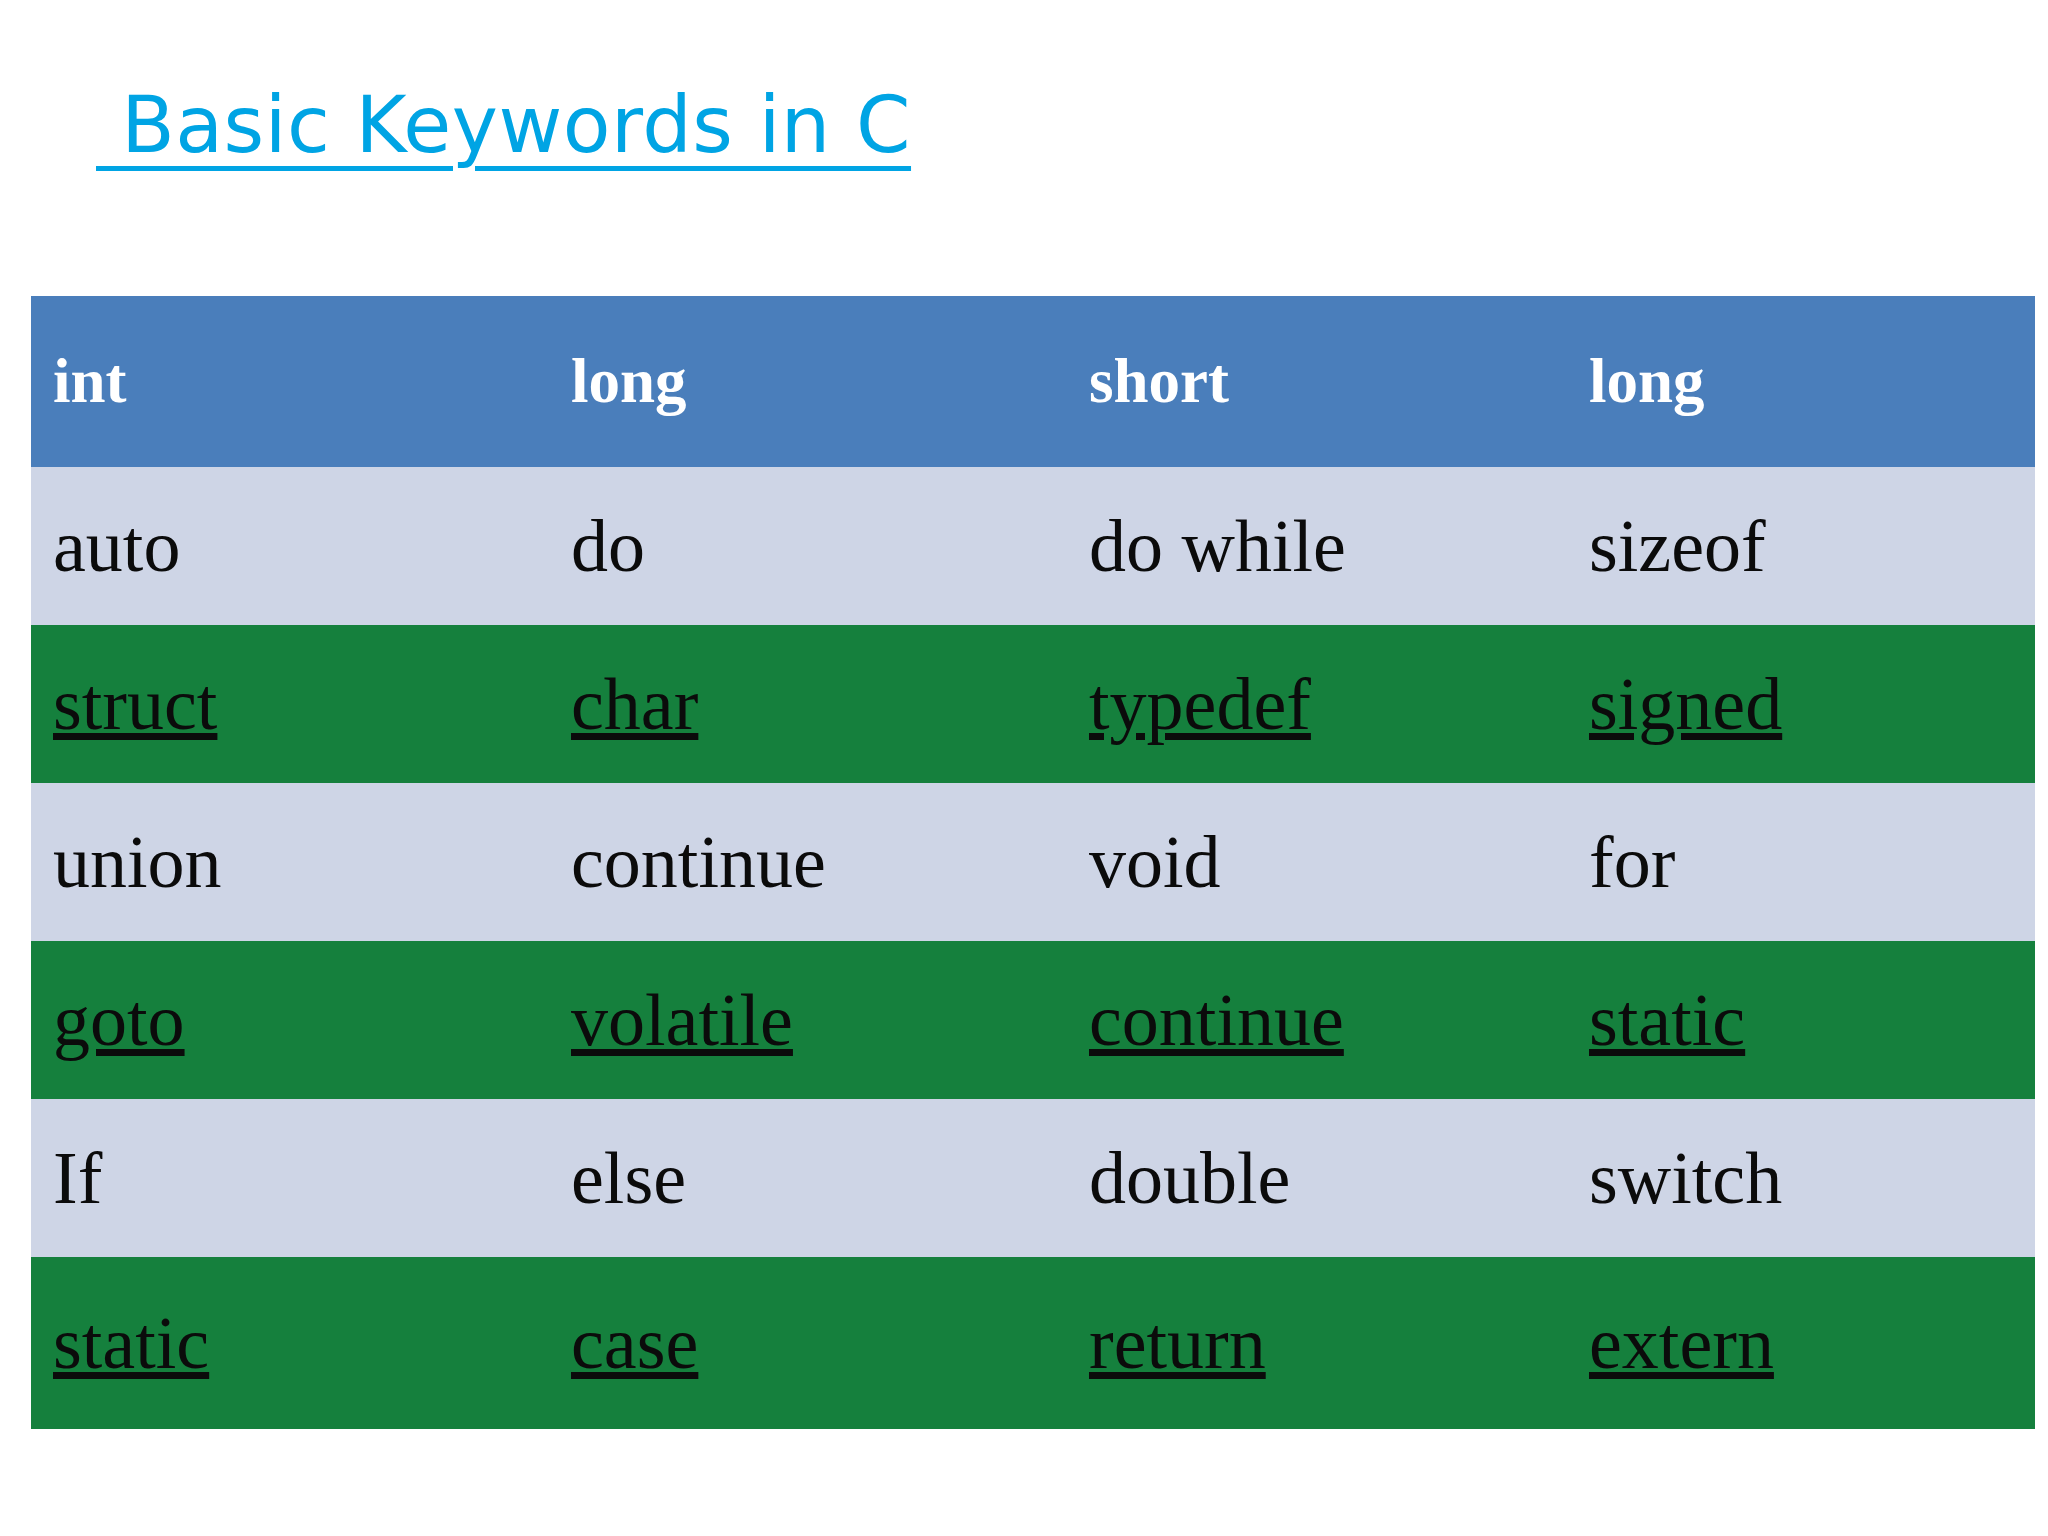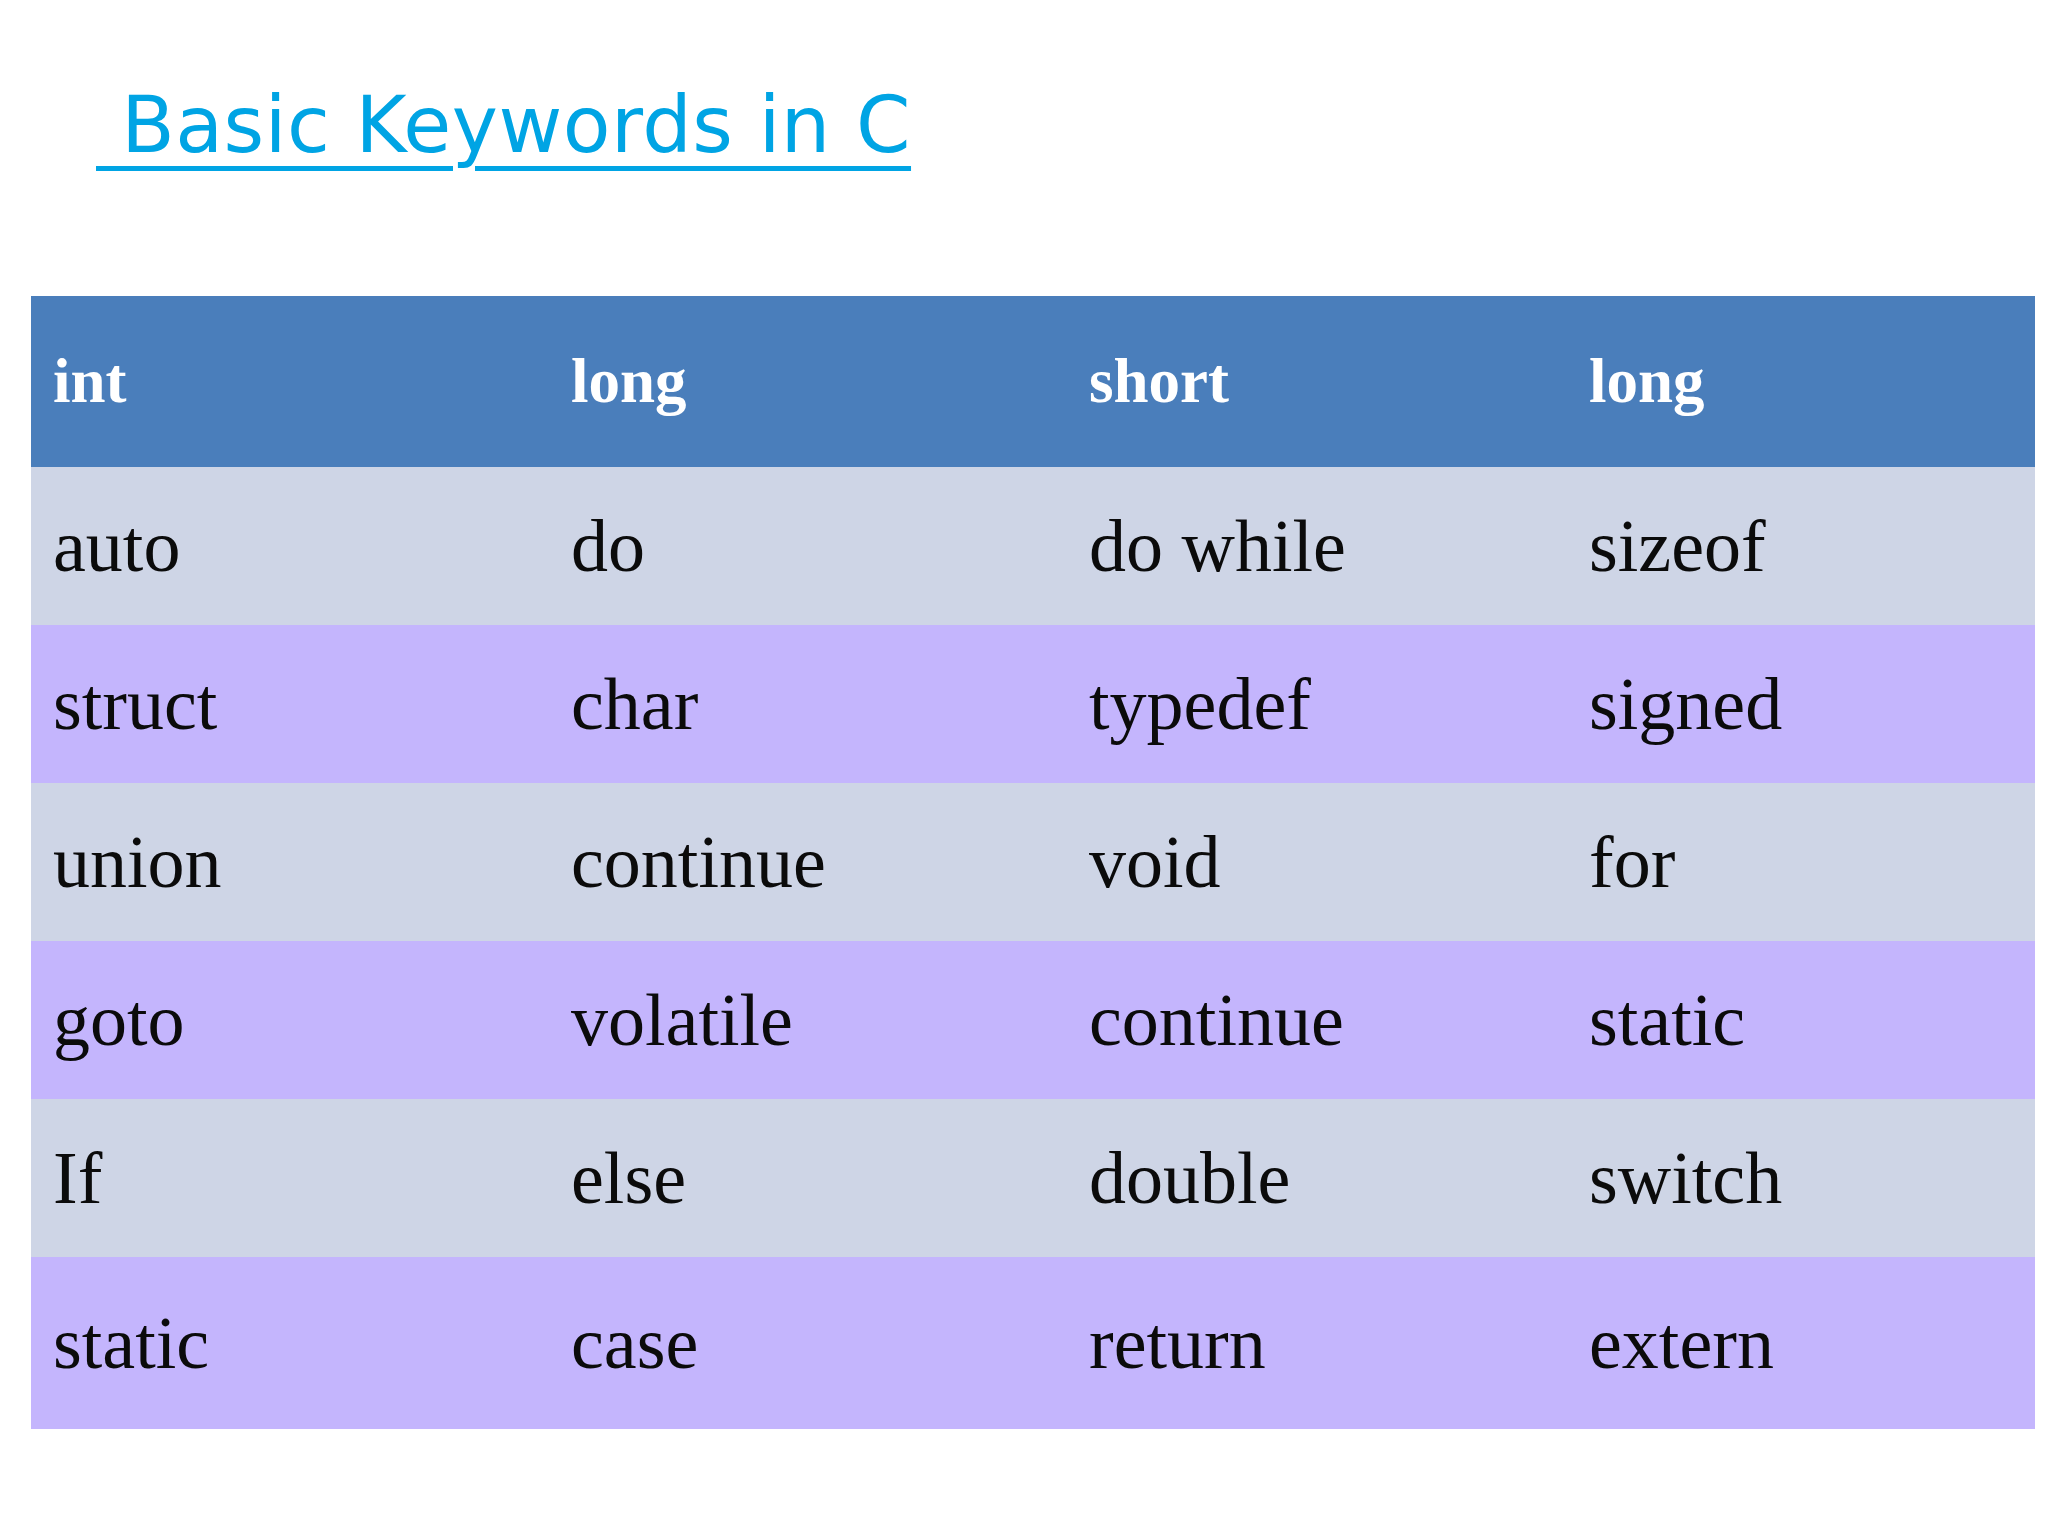--- a/index.html
+++ b/index.html
@@ -78,21 +78,21 @@
     font-size: 63px;
   }
 
   .kw-table tbody tr { height: 158px; }
   .kw-table tbody td {
     color: #0b0b0b;
     font-weight: 400;
   }
 
   .row-dark  td { background: #ced5e6; }
-  .row-light td { background: #c4b5fd; }
+  .row-light td { background: #15803d; text-decoration: underline; }
 
   
   .kw-table tbody tr.row-last { height: 172px; }
 </style>
 </head>
 <body>
 
 <div class="slide">
 
   <div class="title-block">

